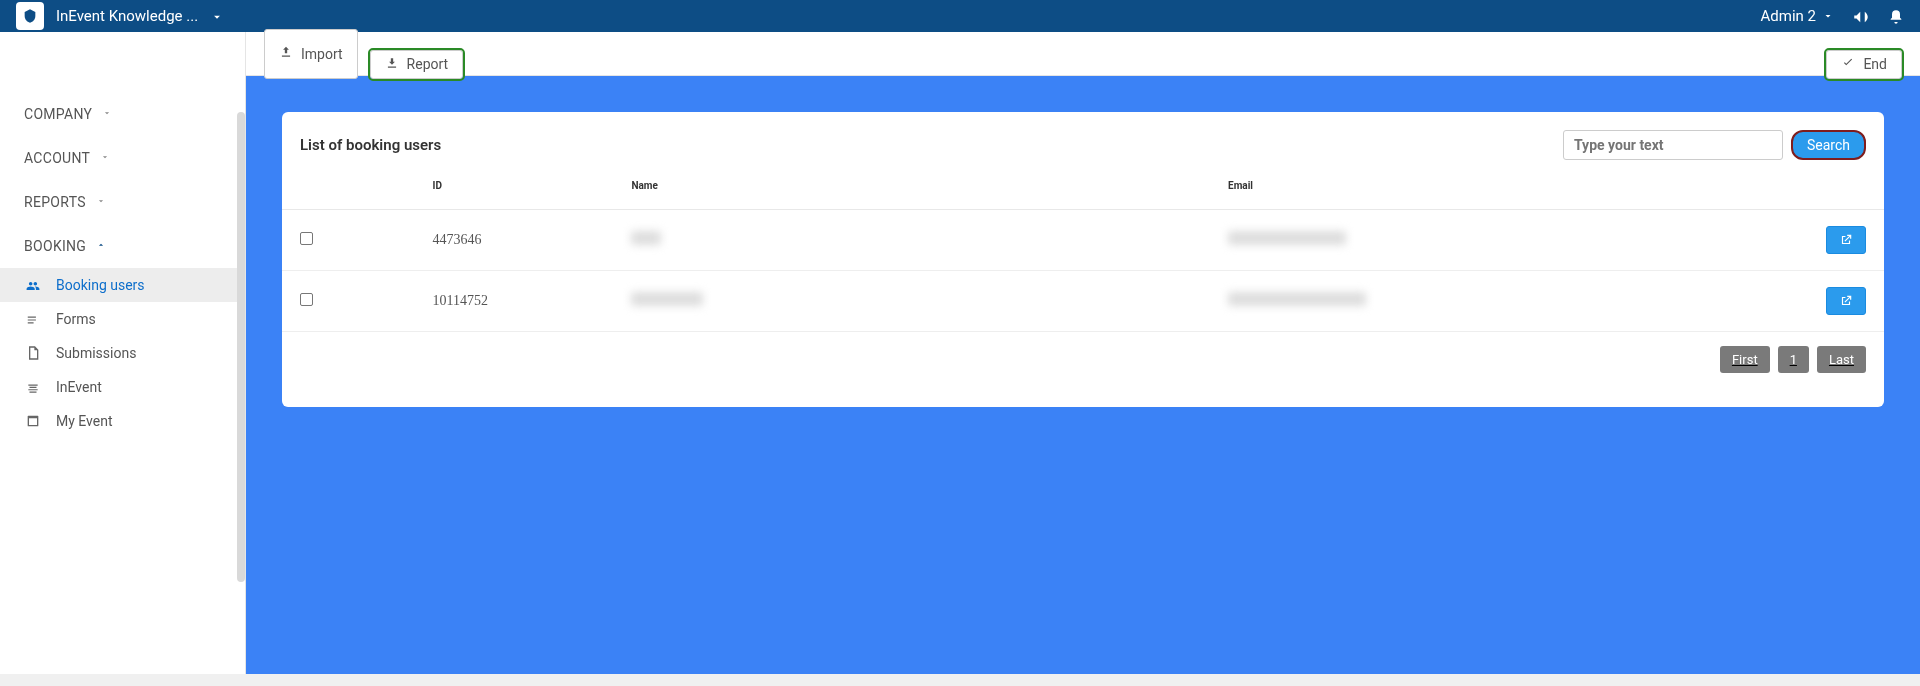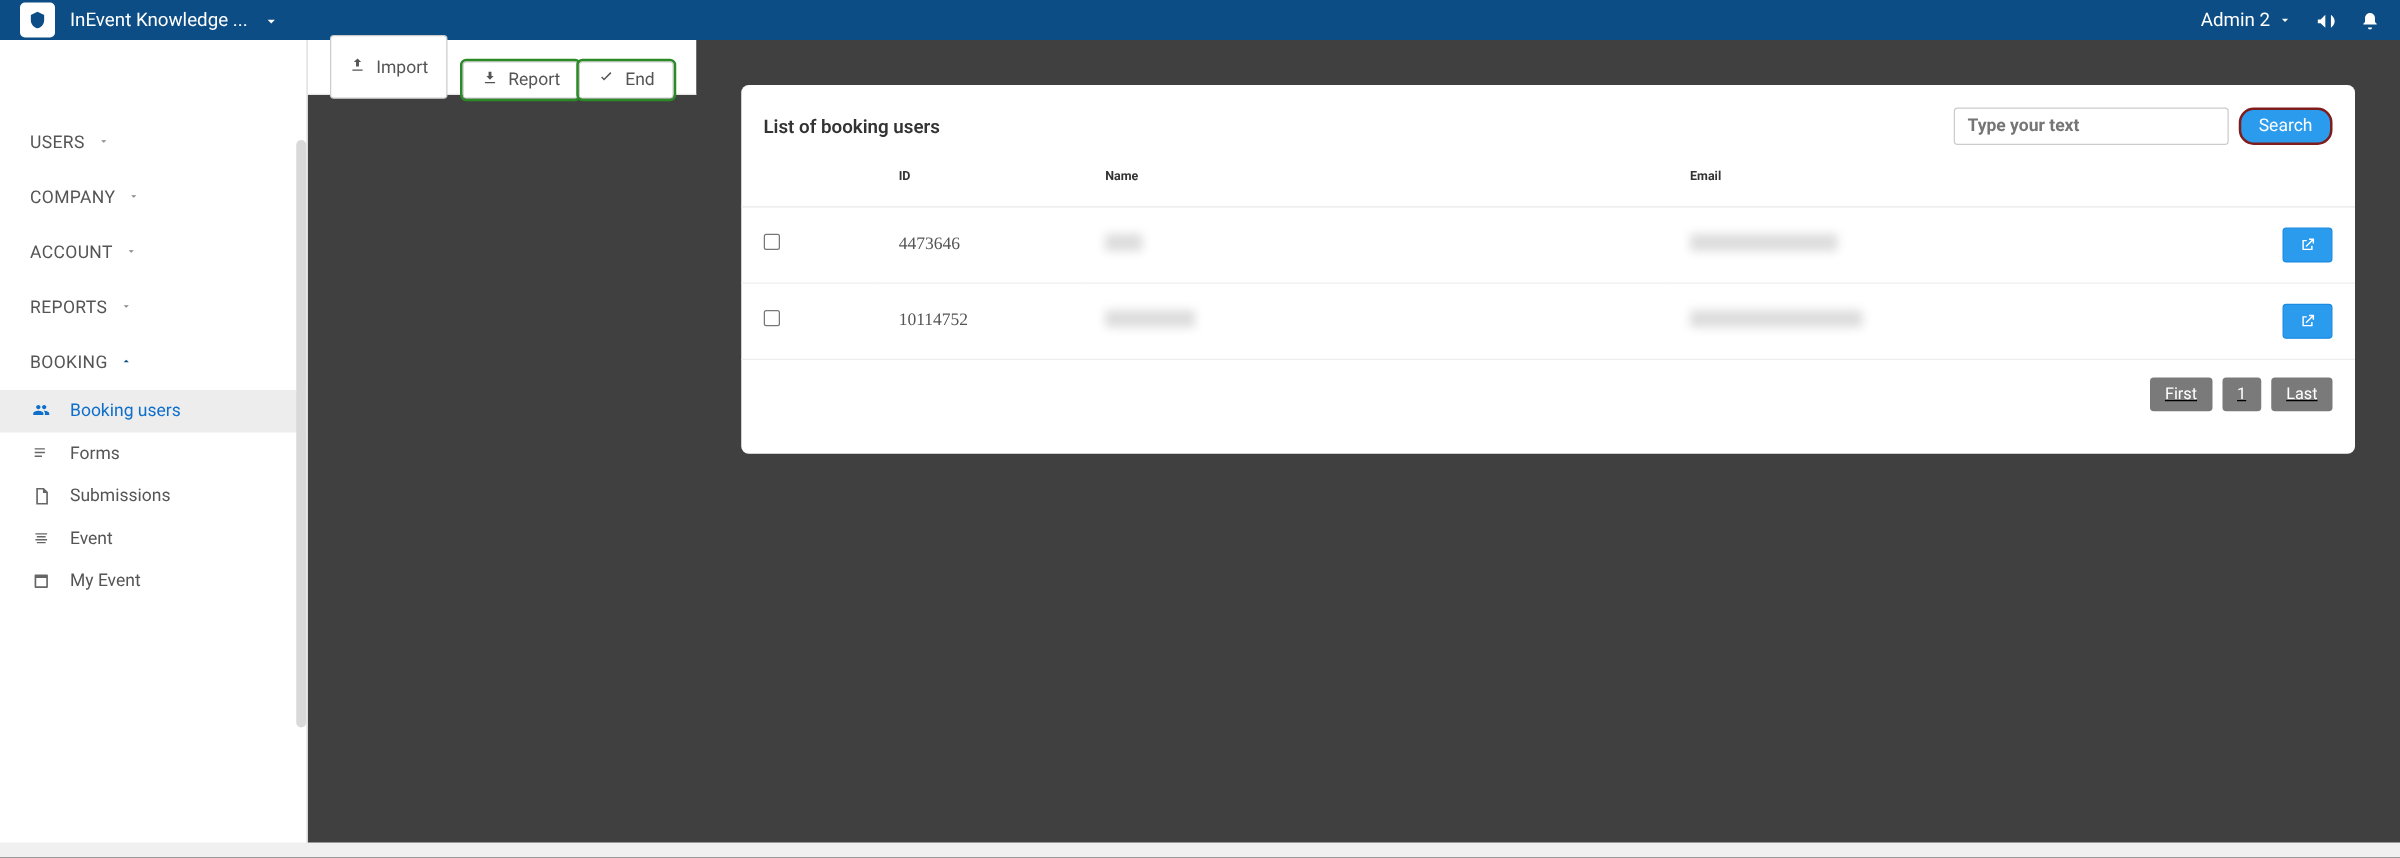--- a/index.html
+++ b/index.html
@@ -86,21 +86,21 @@
 }
 .sidebar-section.active-sec .chev {
   color: #0d4d85;
 }
 .sidebar-sub {
   padding: 9px 24px 9px 24px;
   font-size: 14px;
   color: #555;
   cursor: pointer;
   display: flex;
-  align-items: flex-start;
+  align-items: flex-end;
   gap: 14px;
 }
 .sidebar-sub.active {
   background: #ededed;
   color: #0d6ecb;
 }
 .sidebar-sub.active .sub-icon {
   color: #0d6ecb;
 }
 .sub-icon {
@@ -113,23 +113,23 @@
   position: absolute;
   right: 0;
   top: 80px;
   width: 8px;
   height: 470px;
   background: #d9d9d9;
   border-radius: 4px;
 }
 .main {
   flex: 1;
-  background: #404040;
-  display: flex;
-  flex-direction: row;
+  background: #3b82f6;
+  display: flex;
+  flex-direction: column;
 }
 .actionbar {
   background: #fff;
   height: 44px;
   display: flex;
   align-items: center;
   padding: 0 18px;
   justify-content: space-between;
   border-bottom: 1px solid #e5e5e5;
 }
@@ -297,28 +297,20 @@
       <svg class="icon-svg" width="16" height="16" viewBox="0 0 24 24" fill="#fff">
           <path d="M12 2a6 6 0 00-6 6v5l-2 2v1h16v-1l-2-2V8a6 6 0 00-6-6zm0 20a2.5 2.5 0 002.5-2.5h-5A2.5 2.5 0 0012 22z"></path>
         </svg>
     </span>
   </div>
 </div>
 
 <div class="layout">
   <div class="sidebar">
     <div class="sidebar-section">
-      <span>USERS</span>
-      <span class="chev">
-        <svg width="10" height="10" viewBox="0 0 24 24" fill="currentColor">
-            <path d="M7 10l5 5 5-5z"></path>
-          </svg>
-      </span>
-    </div>
-    <div class="sidebar-section">
       <span>COMPANY</span>
       <span class="chev">
         <svg width="10" height="10" viewBox="0 0 24 24" fill="currentColor">
             <path d="M7 10l5 5 5-5z"></path>
           </svg>
       </span>
     </div>
     <div class="sidebar-section">
       <span>ACCOUNT</span>
       <span class="chev">
@@ -367,21 +359,21 @@
           </svg>
       </span>
       <span>Submissions</span>
     </div>
     <div class="sidebar-sub">
       <span class="sub-icon">
         <svg width="16" height="14" viewBox="0 0 24 24" fill="currentColor">
             <path d="M4 6h16v2H4zm2 4h12v2H6zm-2 4h16v2H4zm2 4h12v2H6z"></path>
           </svg>
       </span>
-      <span>Event</span>
+      <span>InEvent</span>
     </div>
     <div class="sidebar-sub">
       <span class="sub-icon">
         <svg width="16" height="16" viewBox="0 0 24 24" fill="currentColor">
             <path d="M5 4h14a1 1 0 011 1v14a1 1 0 01-1 1H5a1 1 0 01-1-1V5a1 1 0 011-1zm1 4v10h12V8H6z"></path>
           </svg>
       </span>
       <span>My Event</span>
     </div>
 

